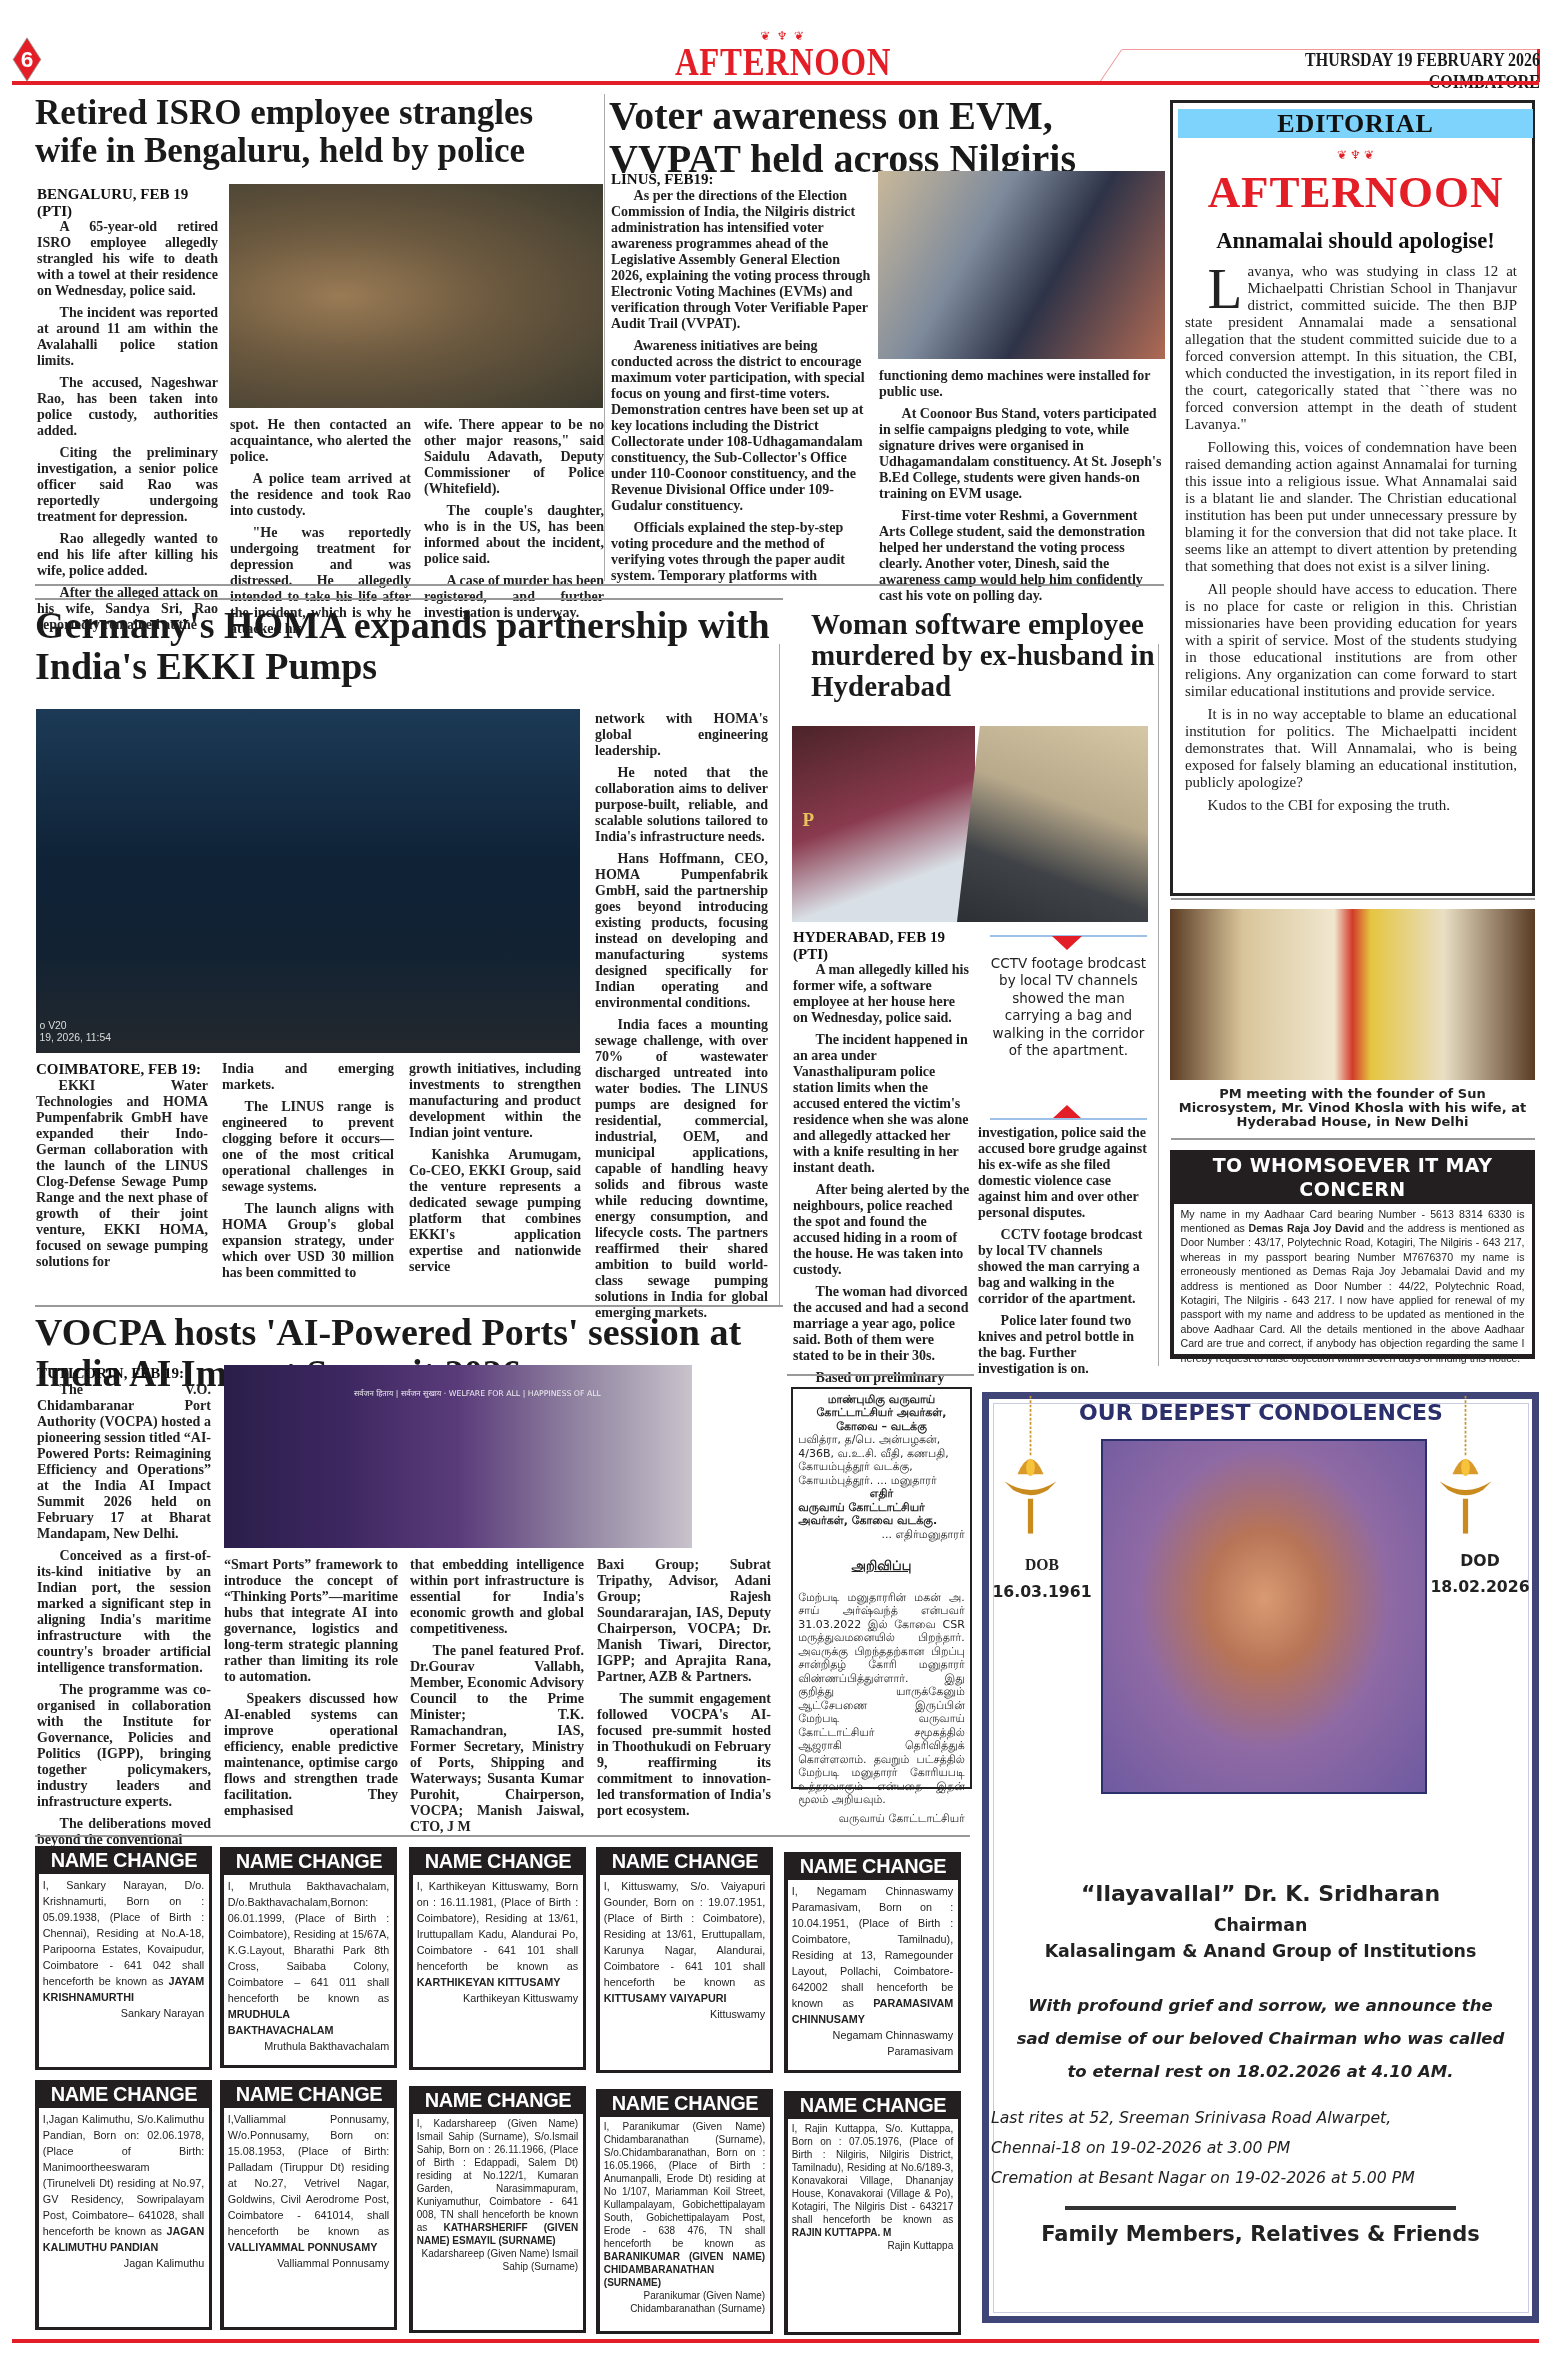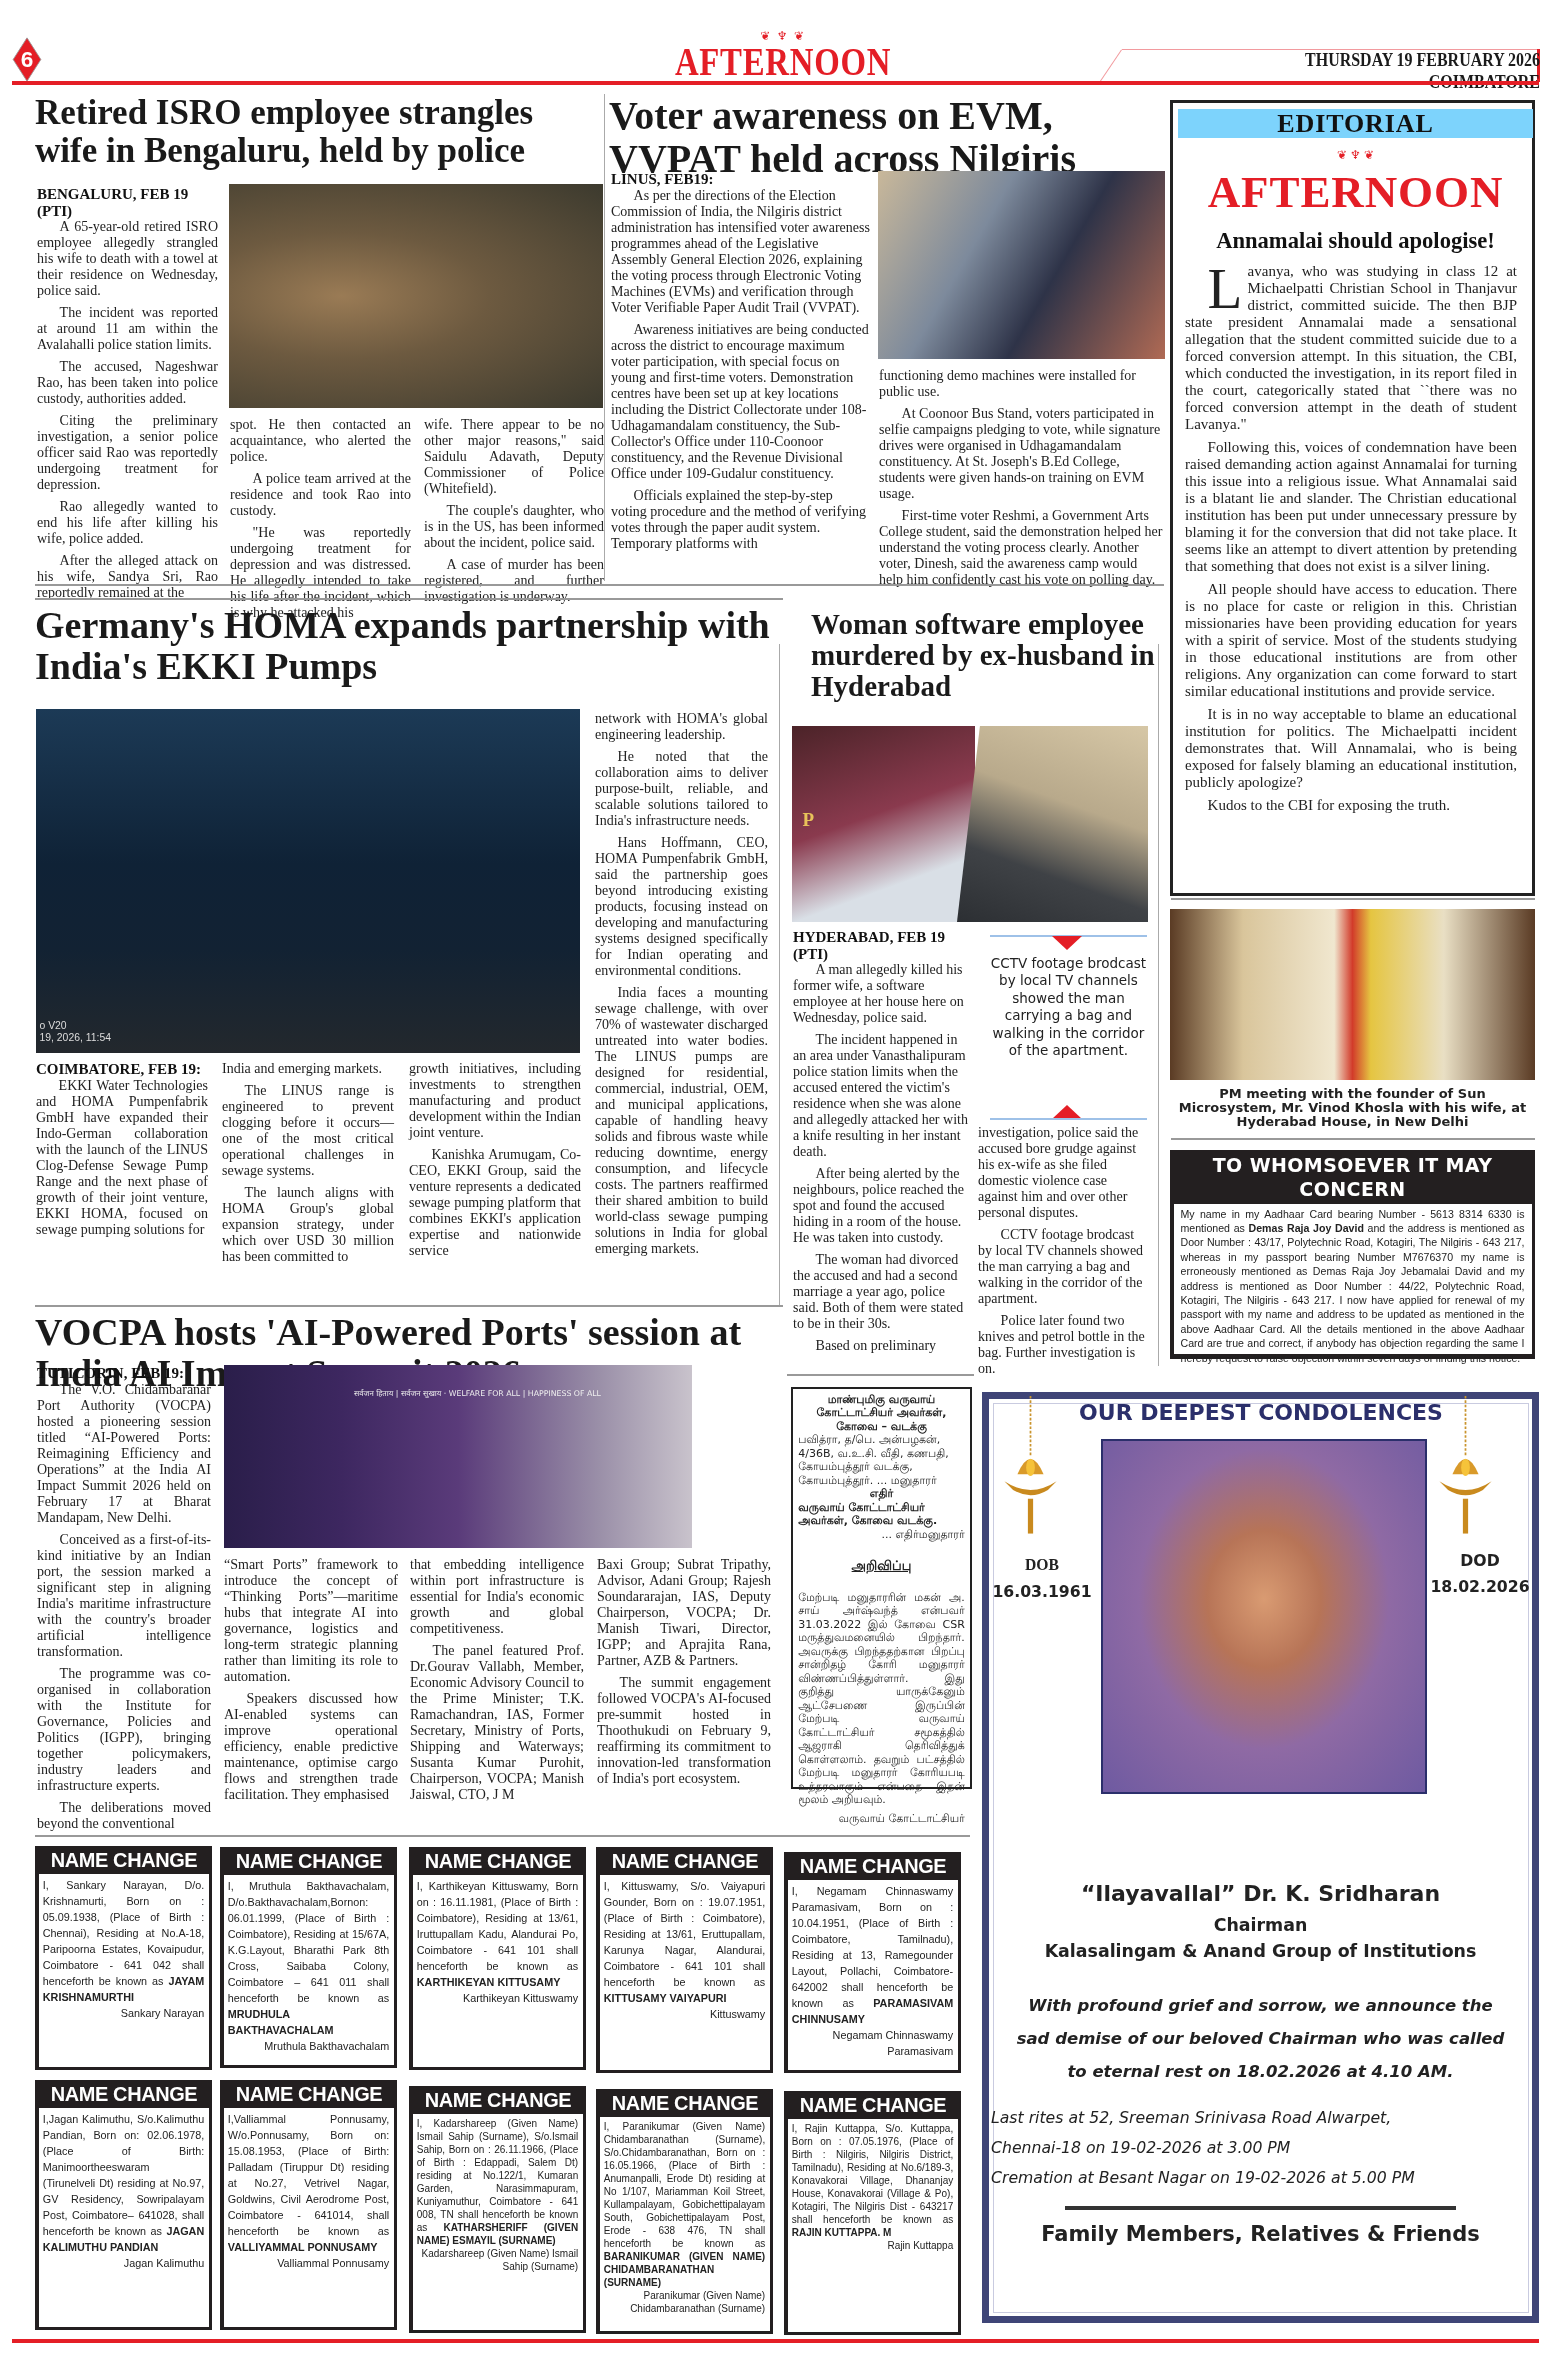--- a/index.html
+++ b/index.html
@@ -20,21 +20,21 @@
     font: bold 19px "Liberation Serif", serif; transform: scaleX(0.84); transform-origin: right; color: #1a1a1a; }
   .mast-slant { left: 1122px; top: 49px; width: 416px; height: 31px; border-top: 0.9px solid #f29a9e; }
   .mast-slant:before { content: ""; position: absolute; left: 0; top: 0; width: 38px; height: 0.9px;
     background: #f29a9e; transform-origin: left top; transform: rotate(124deg); }
   .mast-right-bar { left: 1537px; top: 49px; width: 2.6px; height: 33px; background: #e41e26; }
   .mast-rule { left: 12px; top: 81px; width: 1527px; height: 4.3px; background: #e41e26; }
 
   
   .headline { font-family: "Liberation Serif", serif; font-weight: bold; color: #1a1a1a; line-height: 1.08; }
   .dateline { font-weight: bold; font-size: 15px; line-height: 16.5px; color: #111; }
-  .body-text { font-size: 14px; line-height: 16px; text-align: justify; color: #222; }
+  .body-text { font-size: 14px; line-height: 16px; text-align: justify; color: #222; font-weight: bold; }
   .body-text p { text-indent: 22.6px; margin-bottom: 6px; }
   .body-text p.noindent { text-indent: 0; }
   .photo { overflow: hidden; position: absolute; }
   .rule-h { position: absolute; height: 1.7px; background: #999; }
   .rule-v { position: absolute; width: 0.9px; background: #aaa; }
 
   
   .a1-head { left: 35px; top: 94px; width: 557px; font-size: 35px; }
   .a1-photo { left: 229px; top: 184px; width: 374px; height: 224px;
     background: radial-gradient(ellipse at 30% 50%, #9a7b55 0%, #6d5a40 40%, #3c3a2e 100%); }

